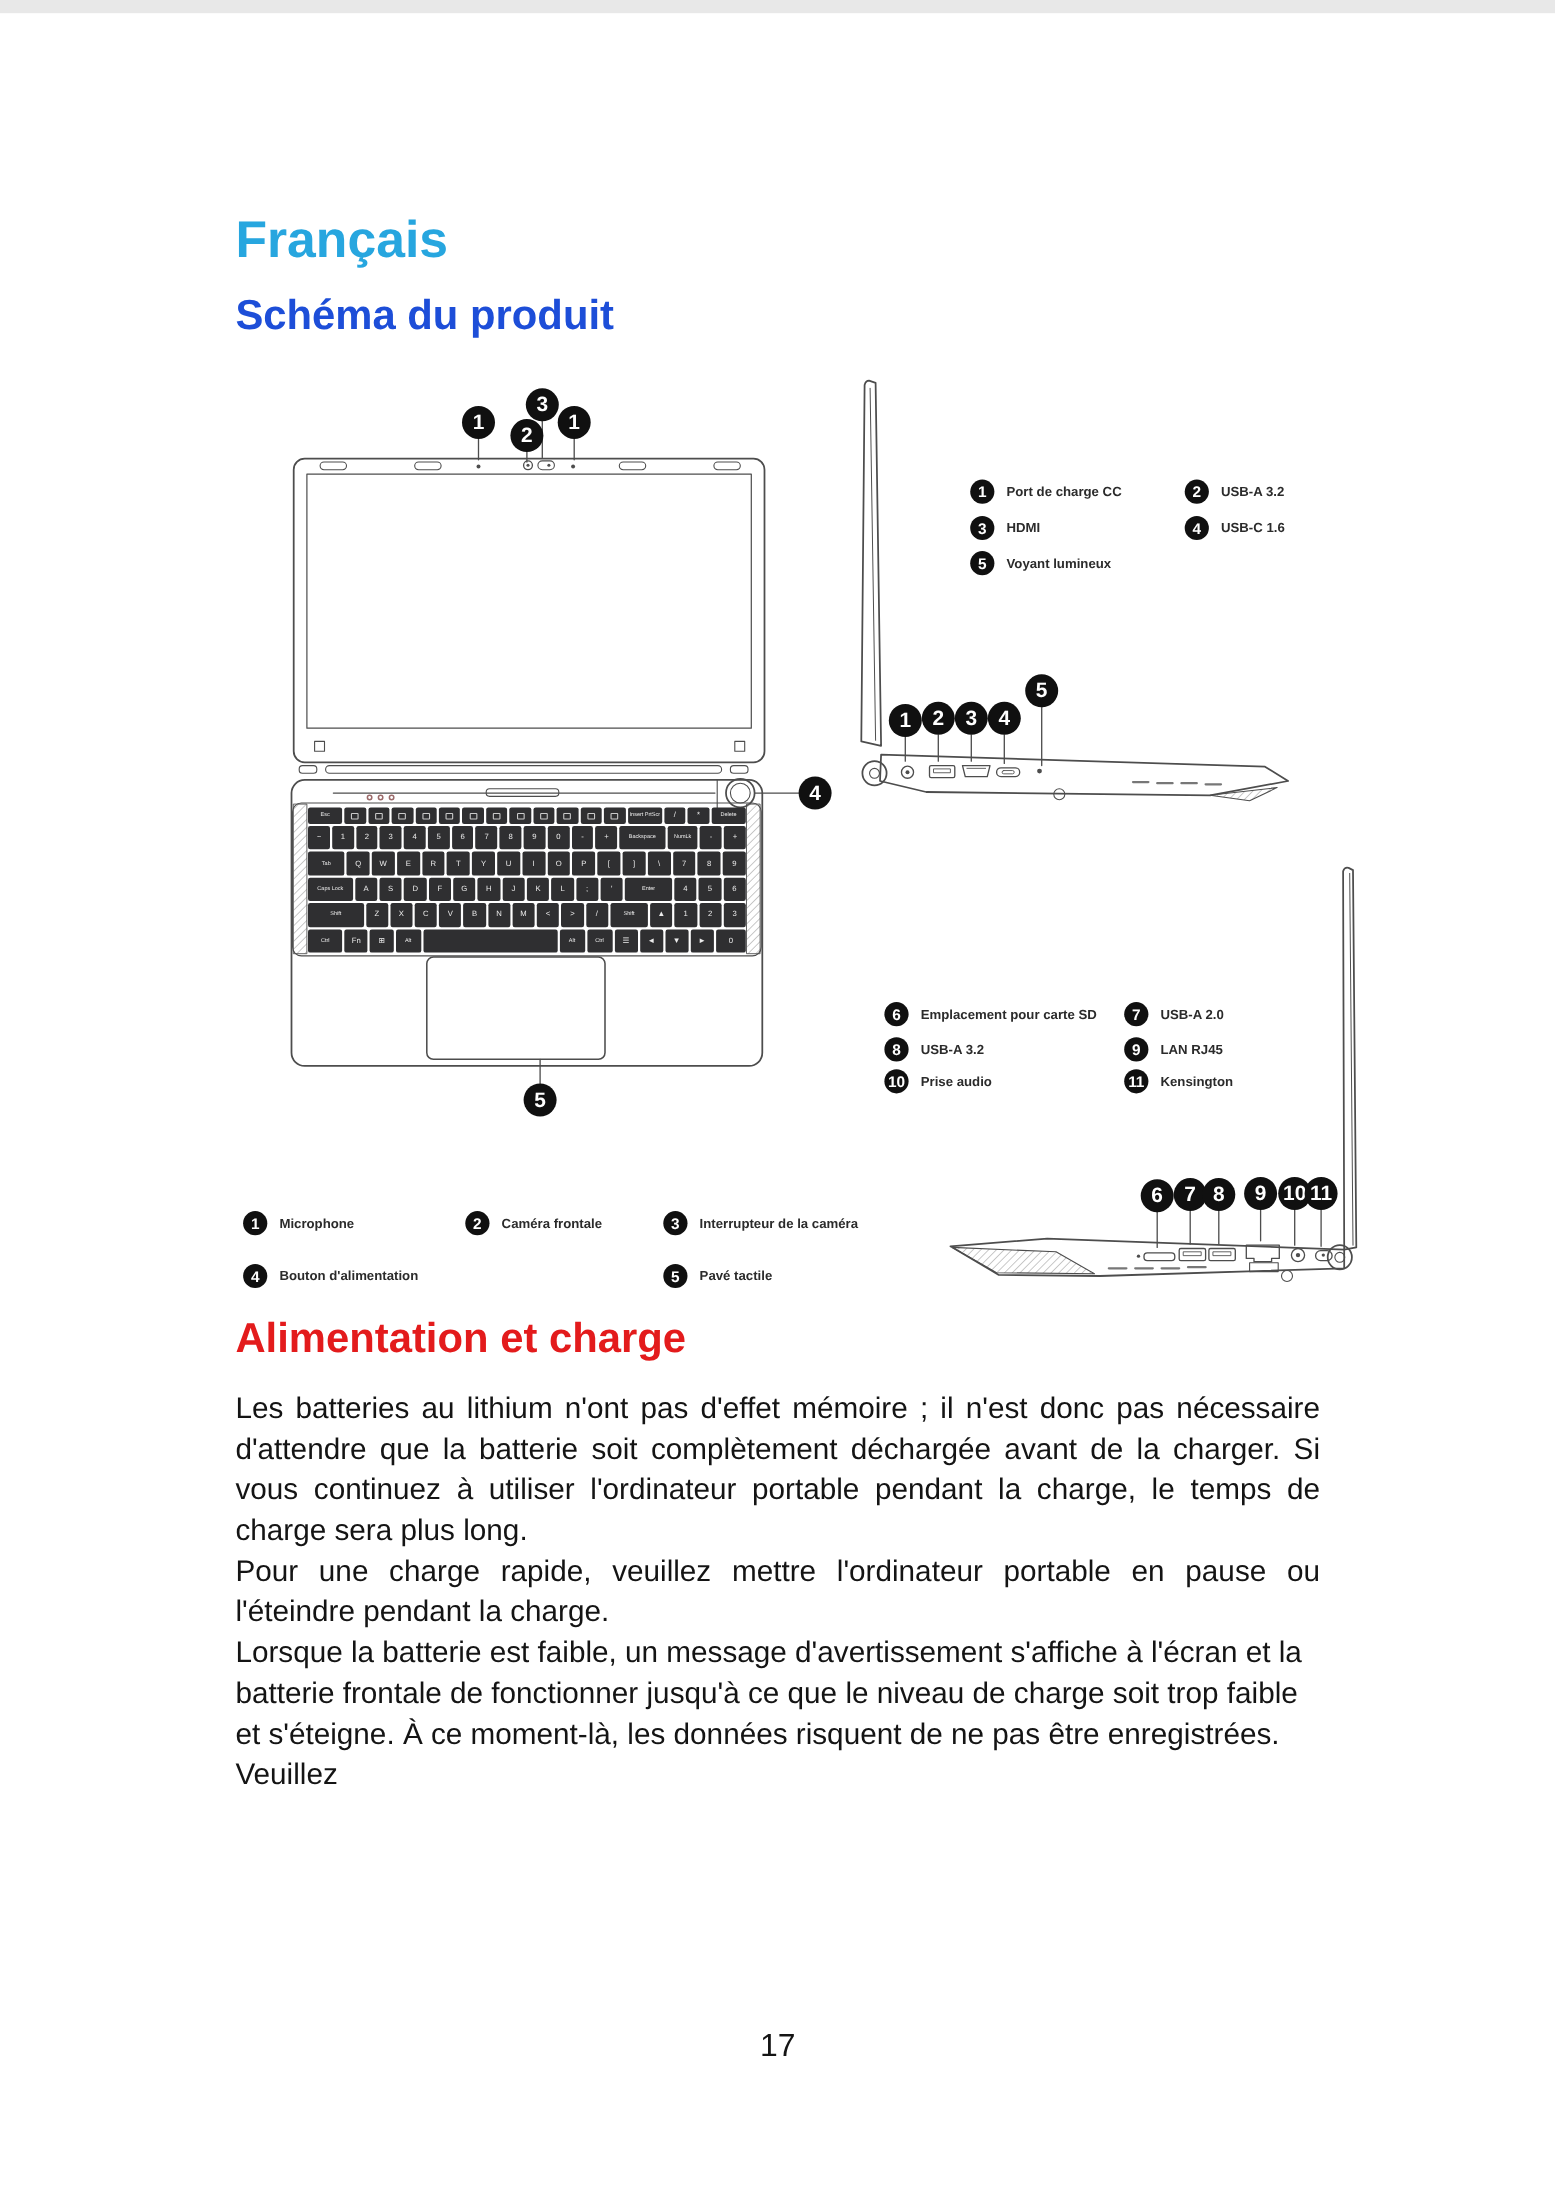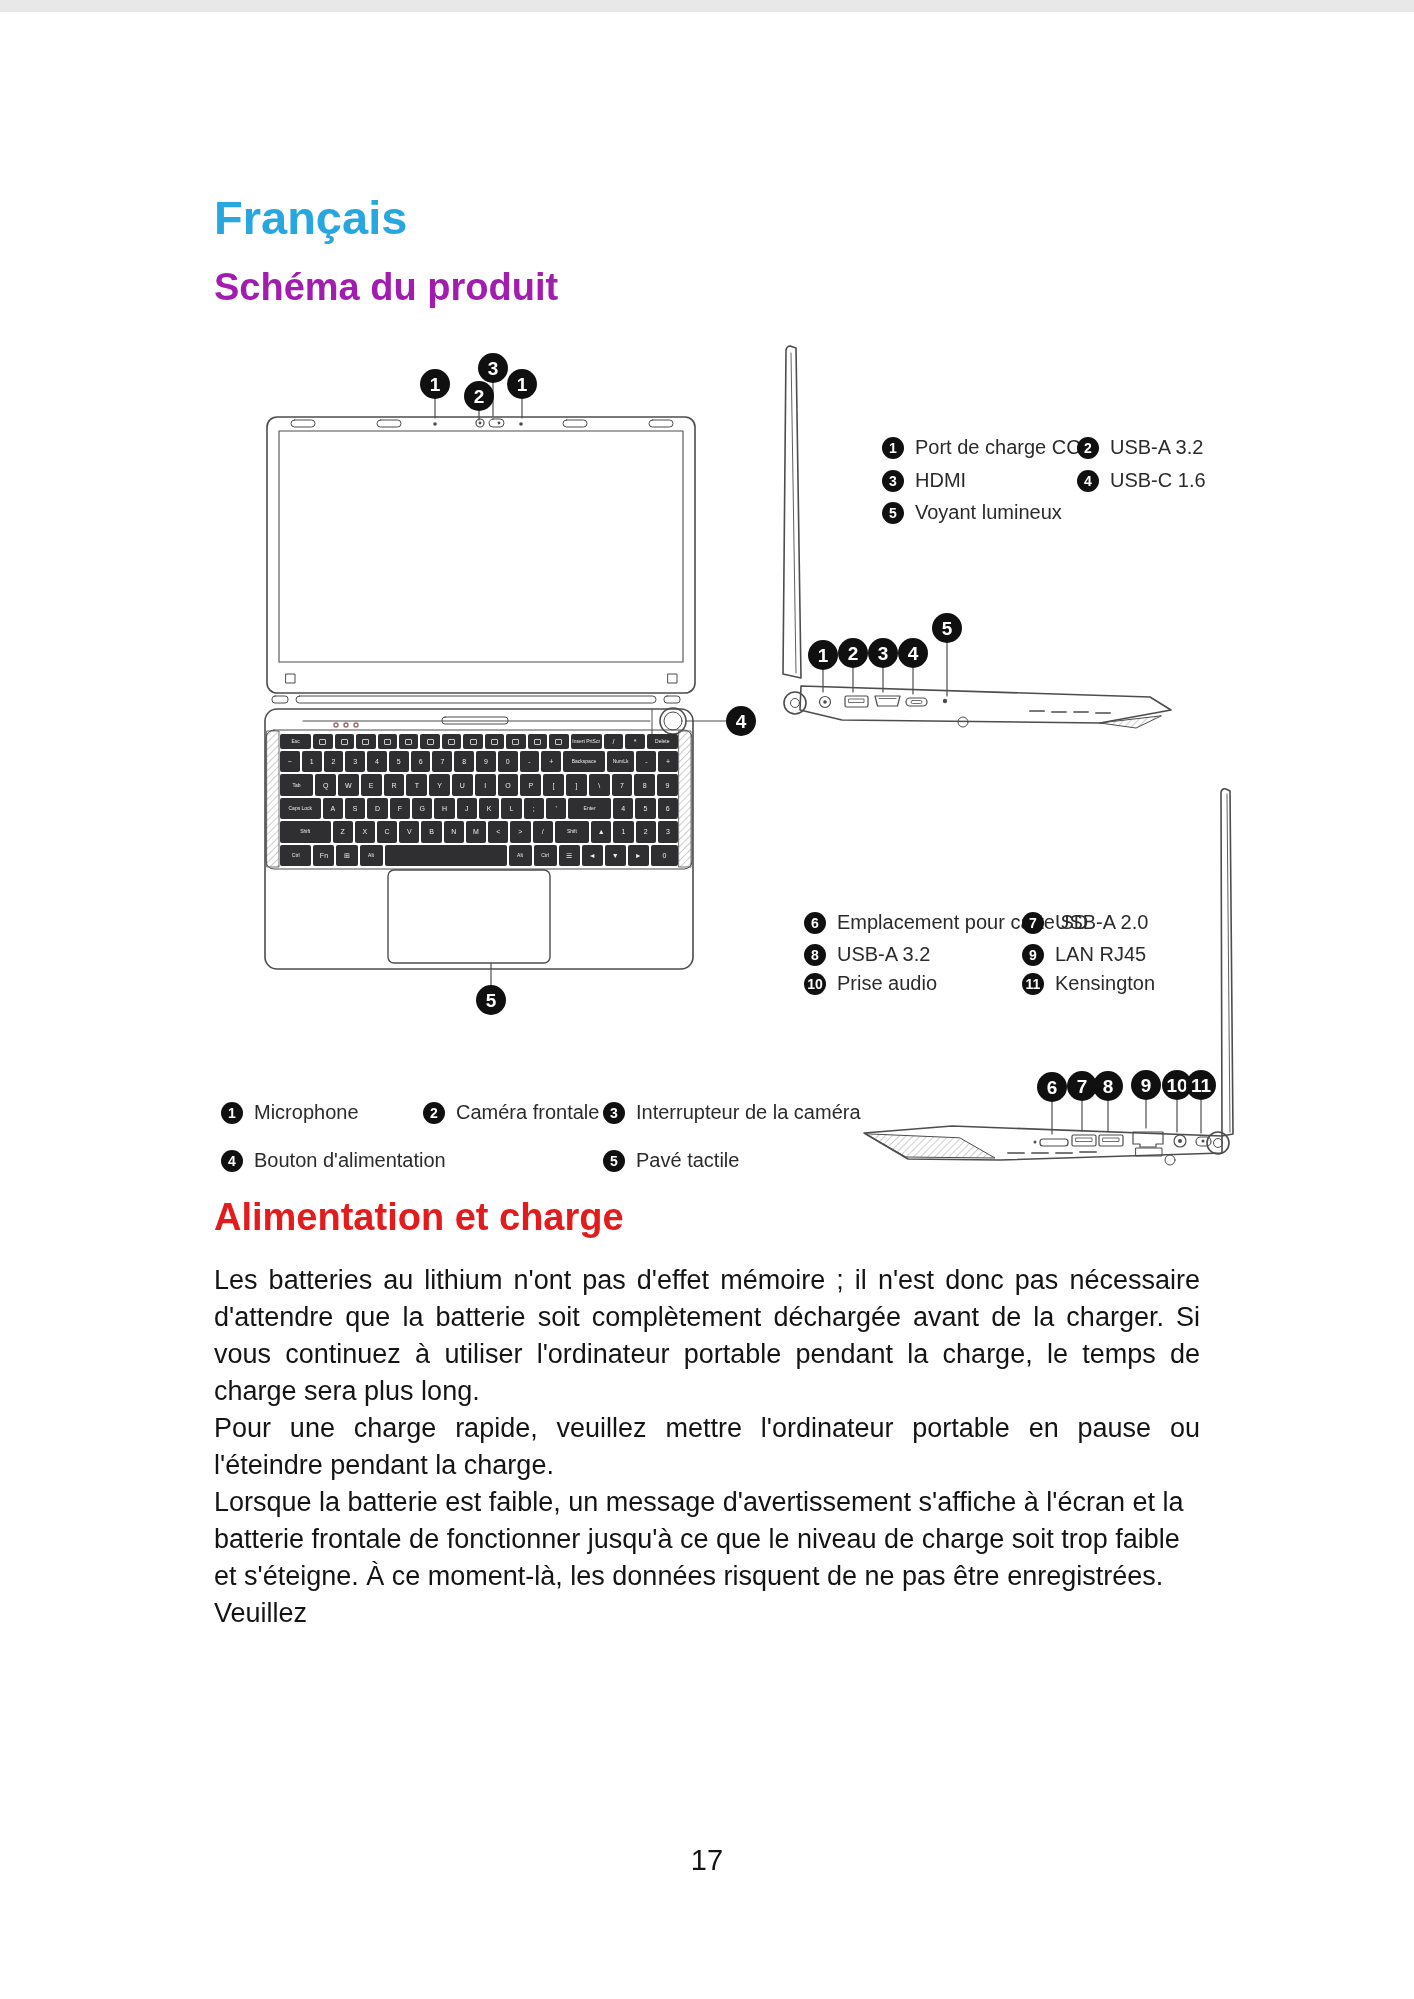--- a/index.html
+++ b/index.html
@@ -1,31 +1,31 @@
 <!DOCTYPE html>
 <html><head>
 <meta charset="utf-8">
 <style>
   html,body{margin:0;padding:0;background:#e8e8e8;}
   .page{position:relative;width:1414px;height:1999px;background:#ffffff;margin:12px auto;
         font-family:"Liberation Sans",sans-serif;overflow:hidden;}
   h1,h2{margin:0;position:absolute;font-weight:bold;}
   .h-lang{left:214px;top:178px;font-size:47px;color:#27a6df;letter-spacing:0px;}
-  .h-schema{left:214px;top:254px;font-size:38px;color:#a21caf;}
+  .h-schema{left:214px;top:254px;font-size:38px;color:#1d4ed8;}
   .h-power{left:214px;top:1184px;font-size:38px;color:#e31b1c;}
   .art{position:absolute;left:0;top:0;}
   
   .co{position:absolute;width:30px;height:30px;border-radius:50%;background:#101010;color:#fff;
       font-weight:bold;font-size:19px;display:flex;align-items:center;justify-content:center;
       transform:translate(-50%,-50%);line-height:1;}
   
   .litem{position:absolute;display:flex;align-items:center;gap:11px;white-space:nowrap;}
   .lb{width:22px;height:22px;border-radius:50%;background:#101010;color:#fff;font-weight:bold;
       font-size:14px;display:inline-flex;align-items:center;justify-content:center;flex:0 0 22px;line-height:1;}
-  .ltxt{font-size:20px;color:#2b2b2b;}
+  .ltxt{font-size:12px;color:#2b2b2b;font-weight:bold;}
   
   .kb{position:absolute;left:280px;top:722px;width:398px;height:132px;display:flex;
       flex-direction:column;gap:2px;}
   .krow{display:flex;gap:2px;flex:1;}
   .krow.fn{flex:0 0 15px;}
   .key{background:#2f2f31;color:#ececec;border-radius:2px;display:flex;align-items:center;
        justify-content:center;min-width:0;overflow:hidden;font-size:7px;line-height:1;text-align:center;}
   .key.small{font-size:5px;white-space:normal;padding:0 1px;}
   .key.ficon::after{content:"";width:5px;height:4px;border:1px solid #c9c9c9;border-radius:1px;}
   

